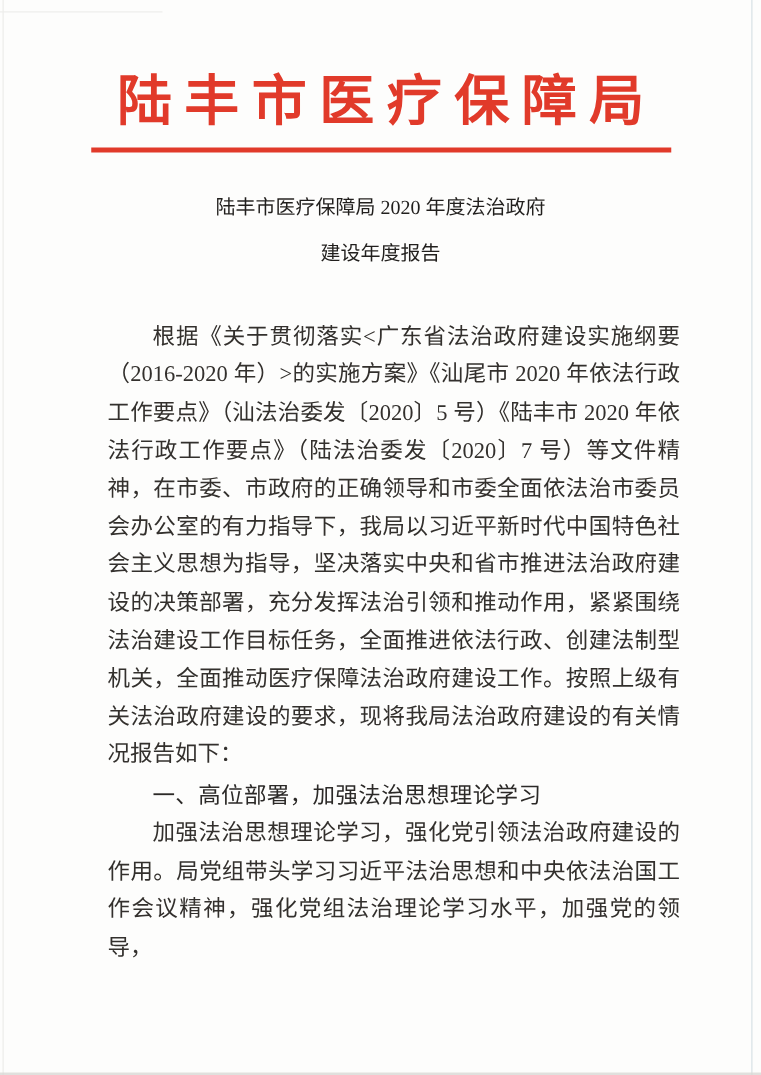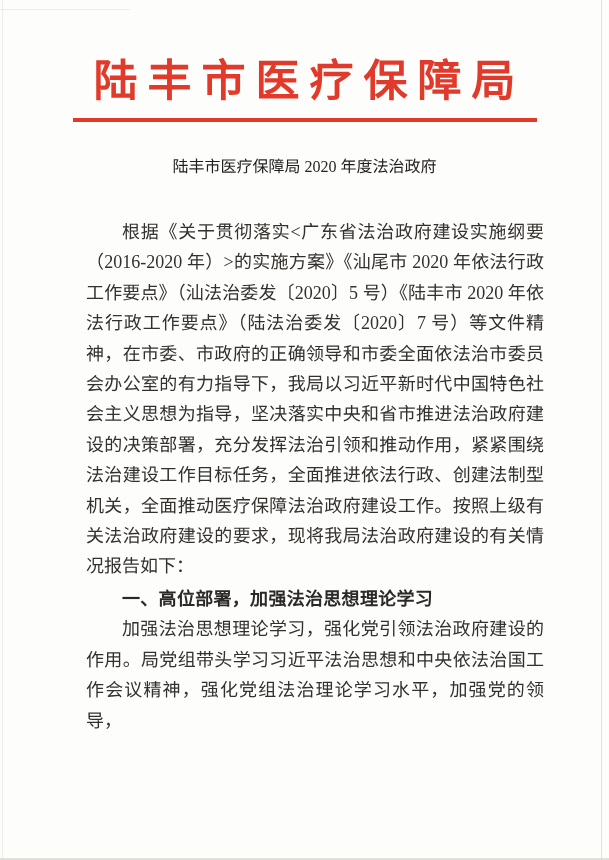--- a/index.html
+++ b/index.html
@@ -89,36 +89,37 @@
     text-justify: inter-character;
   }
   .para {
     margin: 0;
     text-indent: 2em;
   }
   .section-heading {
     margin: 2px 0 0 0;
     text-indent: 2em;
     font-family: "Liberation Sans", sans-serif;
-    font-weight: bold;
+    font-weight: normal;
     color: #2b2927;
     letter-spacing: 0.3px;
   }
 </style>
 </head>
 <body>
 
 <div class="scan-page">
 
   <div class="letterhead">陆丰市医疗保障局</div>
 
   <div class="red-rule"></div>
 
   <h1 class="doc-title">
     <span class="title-line">陆丰市医疗保障局 2020 年度法治政府</span>
+    <span class="title-line">建设年度报告</span>
   </h1>
 
   <div class="doc-body">
     <p class="para">根据《关于贯彻落实&lt;广东省法治政府建设实施纲要（2016-2020 年）&gt;的实施方案》《汕尾市 2020 年依法行政工作要点》（汕法治委发〔2020〕5 号）《陆丰市 2020 年依法行政工作要点》（陆法治委发〔2020〕7 号）等文件精神，在市委、市政府的正确领导和市委全面依法治市委员会办公室的有力指导下，我局以习近平新时代中国特色社会主义思想为指导，坚决落实中央和省市推进法治政府建设的决策部署，充分发挥法治引领和推动作用，紧紧围绕法治建设工作目标任务，全面推进依法行政、创建法制型机关，全面推动医疗保障法治政府建设工作。按照上级有关法治政府建设的要求，现将我局法治政府建设的有关情况报告如下：</p>
     <p class="section-heading">一、高位部署，加强法治思想理论学习</p>
     <p class="para">加强法治思想理论学习，强化党引领法治政府建设的作用。局党组带头学习习近平法治思想和中央依法治国工作会议精神，强化党组法治理论学习水平，加强党的领导，</p>
   </div>
 
   <div class="edge-topleft"></div>
   <div class="edge-left"></div>

